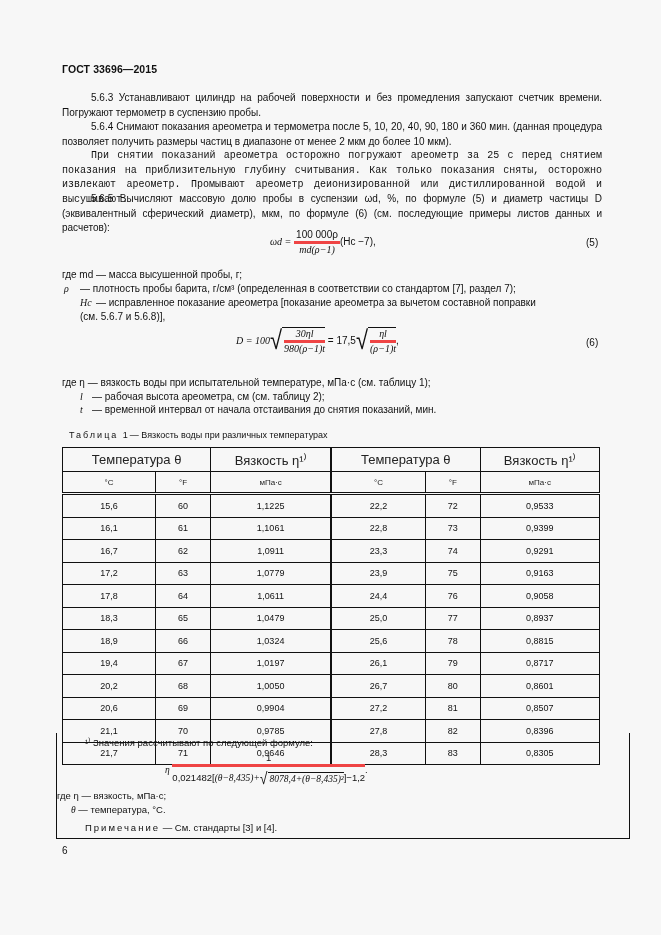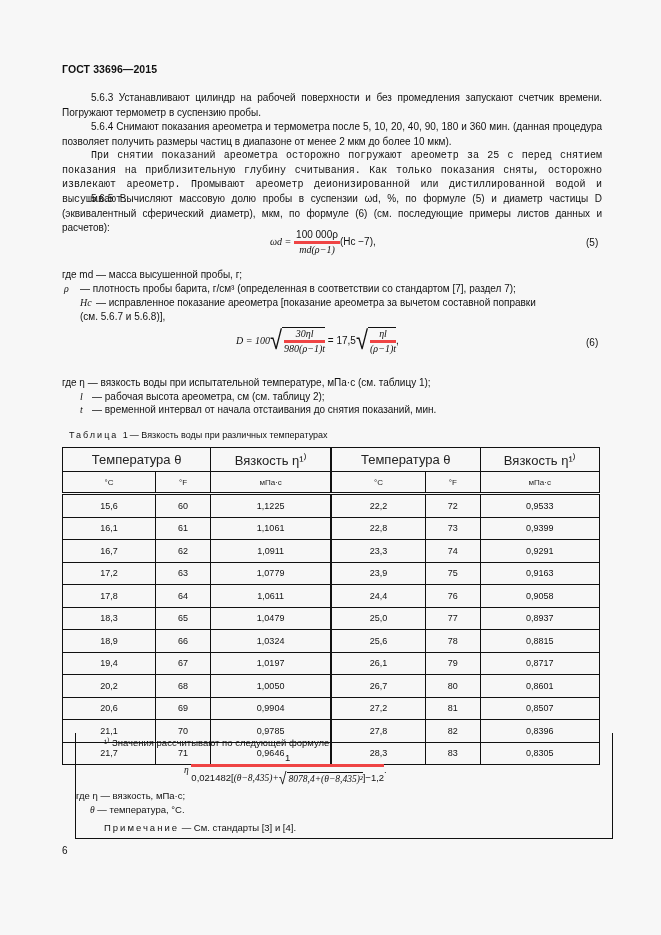--- a/index.html
+++ b/index.html
@@ -17,21 +17,21 @@
     .frac { display: inline-block; vertical-align: middle; text-align: center; }
     .frac .n { display: block; border-bottom: 3px solid #ef4444; padding: 0 2px; line-height: 12px; }
     .frac .d { display: block; line-height: 12px; }
     .sqrt { display: inline-block; vertical-align: middle; border-top: 1px solid #111; padding-left: 2px; position: relative; }
     .root { display: inline-block; vertical-align: middle; font-size: 22px; line-height: 22px; transform: scaleY(1.2); }
     table.t { position: absolute; left: 62px; top: 419px; width: 538px; border-collapse: collapse; font-size: 9px; }
     table.t td { border: 1px solid #111; text-align: center; height: 21.5px; padding: 0; }
     table.t tr.h1 td { height: 23px; font-size: 13px; color: #222; }
     table.t tr.h2 td { height: 20px; font-size: 8px; color: #222; border-bottom: 3px double #111; }
     table.t td.sep { border-left: 2px solid #111; }
-    .foot { position: absolute; left: 75px; top: 730px; width: 536px; height: 105px; border: 1px solid #111; border-top: none; font-size: 9.5px; }
+    .foot { position: absolute; left: 56px; top: 730px; width: 536px; height: 105px; border: 1px solid #111; border-top: none; font-size: 9.5px; padding-left: 36px; }
     .sp { letter-spacing: 2px; }
     .pgn { position: absolute; left: 62px; top: 845px; font-size: 10px; }
   </style>
 </head>
 <body>
 
 <div class="page">
   <div class="hdr">ГОСТ 33696—2015</div>
 
   <div class="p ind" style="top:91px;">5.6.3 Устанавливают цилиндр на рабочей поверхности и без промедления запускают счетчик времени. Погружают термометр в суспензию пробы.</div>

